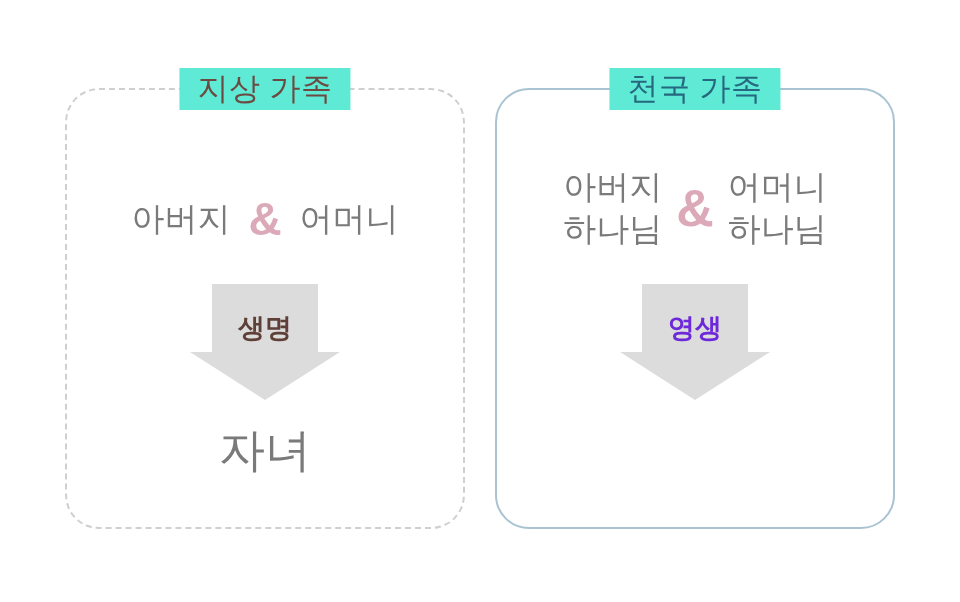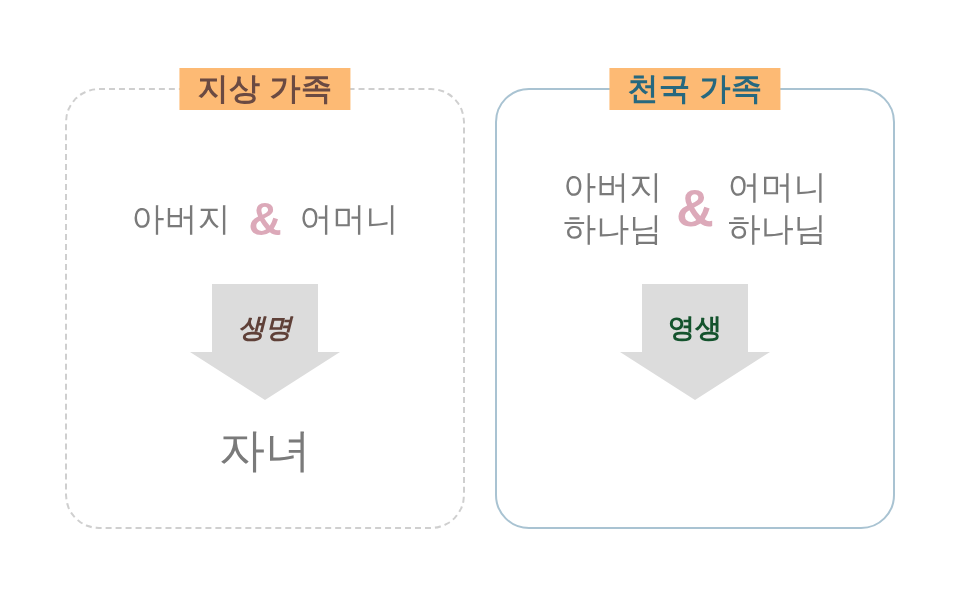--- a/index.html
+++ b/index.html
@@ -39,24 +39,24 @@
     left: 495px;
     border: 2px solid #a9c3d2;
   }
 
   
   .panel-title {
     position: absolute;
     top: 68px;
     height: 42px;
     line-height: 42px;
-    background: #fdba74;
+    background: #5eead4;
     padding: 0 18px;
     font-size: 31px;
-    font-weight: bold;
+    font-weight: normal;
     letter-spacing: 0.5px;
     white-space: nowrap;
   }
   .panel-title.earthly {
     left: 50%;
     transform: translateX(-50%);
     margin-left: -215px;
     color: #6b4a42;
   }
   .panel-title.heavenly {
@@ -123,22 +123,22 @@
   .arrow-label {
     position: absolute;
     left: 0;
     top: 26px;
     width: 150px;
     text-align: center;
     font-size: 27px;
     font-weight: bold;
     white-space: nowrap;
   }
-  .arrow-label.earthly { color: #5f4038; font-style: italic; }
-  .arrow-label.heavenly { color: #14532d; }
+  .arrow-label.earthly { color: #5f4038; }
+  .arrow-label.heavenly { color: #6d28d9; }
 
   
   .child {
     position: absolute;
     left: 0;
     top: 330px;
     width: 100%;
     text-align: center;
     color: #7a7a7a;
     font-size: 46px;

